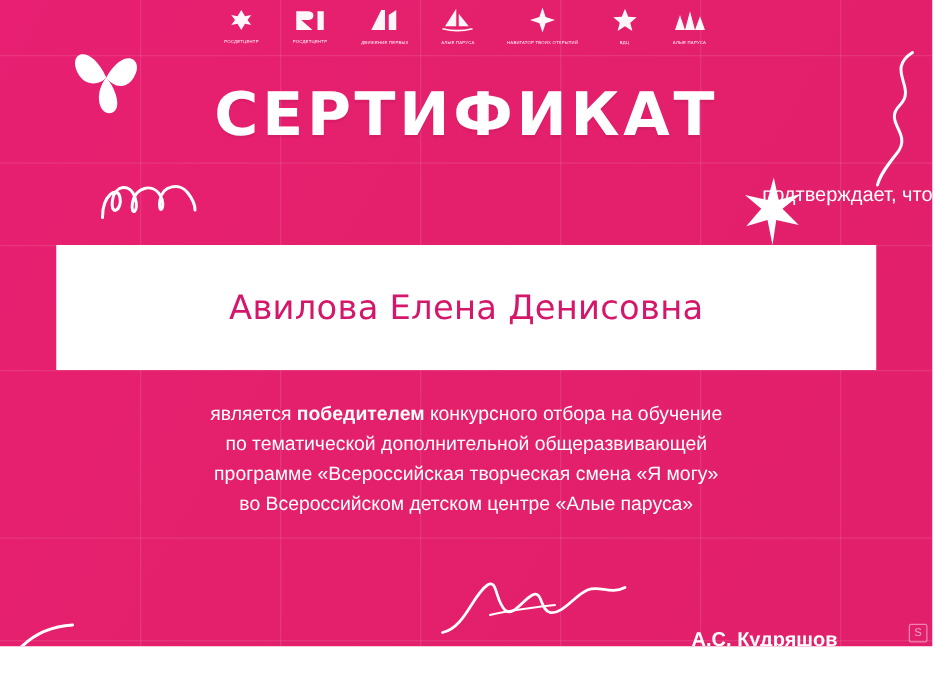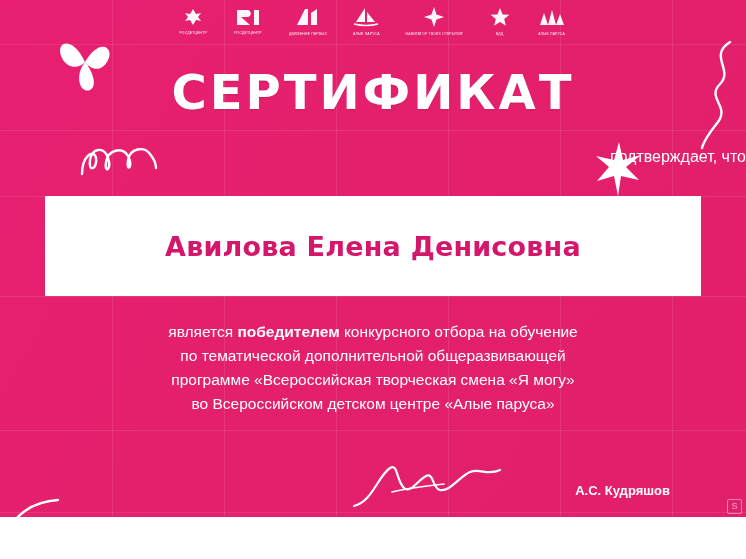--- a/index.html
+++ b/index.html
@@ -120,21 +120,21 @@
     width: 656px;
     height: 100px;
     background: #ffffff;
     display: flex;
     align-items: center;
     justify-content: center;
   }
   .nameplate .name {
     color: #d4176a;
     font-size: 27px;
-    font-weight: bold;
+    font-weight: normal;
     letter-spacing: 0.2px;
     font-family: "DejaVu Sans", sans-serif;
   }
 
   
   .body-text {
     position: absolute;
     left: 60px;
     right: 60px;
     top: 320px;
@@ -152,24 +152,25 @@
     top: 472px;
     color: #ffffff;
     font-size: 13px;
     line-height: 17px;
     font-weight: bold;
     text-align: left;
   }
   .signer {
     position: absolute;
     right: 76px;
-    top: 483px;
-    color: #ffffff;
-    font-size: 13px;
+    top: 504px;
+    color: #ffffff;
+    font-size: 16px;
     font-weight: bold;
+    text-decoration: underline;
   }
   .signature {
     position: absolute;
     left: 348px;
     top: 458px;
   }
   .date {
     position: absolute;
     left: 4px;
     right: 0;

